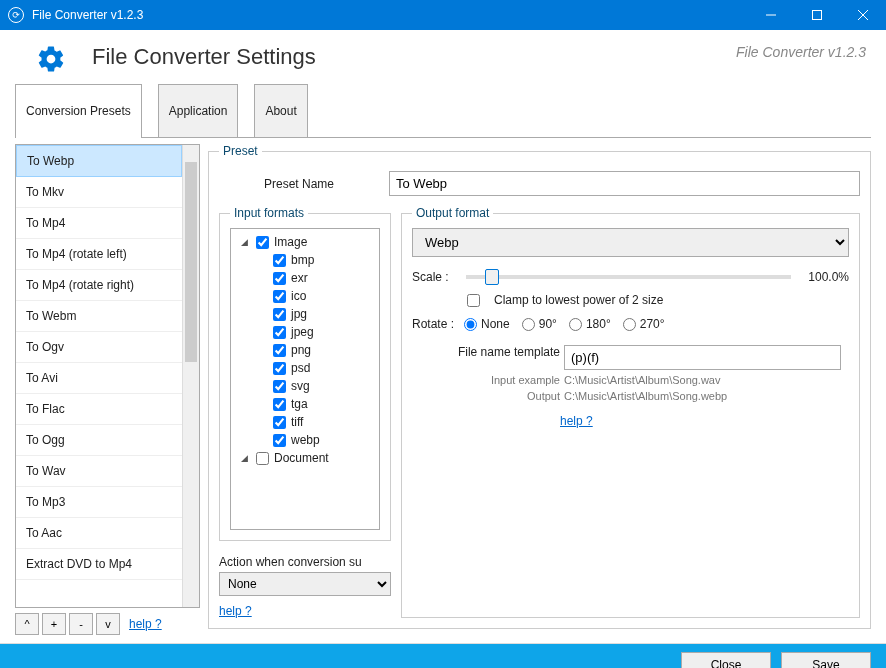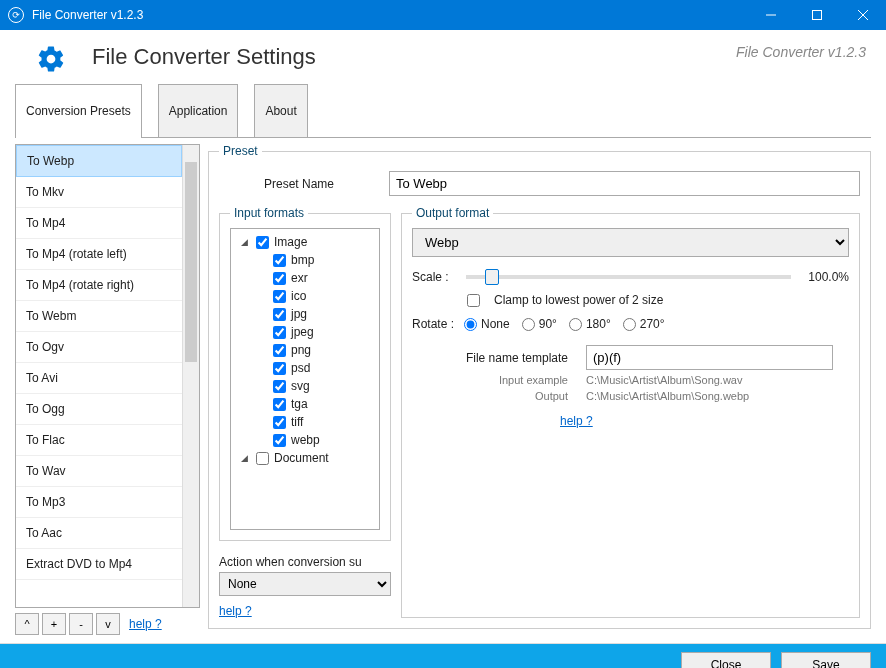--- a/index.html
+++ b/index.html
@@ -70,21 +70,21 @@
 .slider-track .prog { position:absolute; left:0; top:8px; height:4px; background:#0078d7; }
 .slider-track .thumb { position:absolute; top:2px; width:14px; height:16px; background:#f0f0f0; border:1px solid #0078d7; border-radius:2px; transform:translateX(-50%); }
 .slider-track .tick { position:absolute; top:14px; width:1px; height:3px; background:#0078d7; }
 .slider-val { width: 50px; text-align:right; }
 
 .clamp-row { margin-left: 55px; margin-bottom:10px; font-size:12px; display:flex; align-items:center; gap:14px; }
 .rotate-row { display:flex; align-items:center; gap: 10px; font-size:12px; margin-bottom: 14px; }
 .rotate-row .opts { display:flex; gap:12px; }
 .rotate-row label { display:flex; align-items:center; gap:4px; }
 
-.filename-row { display:flex; align-items:center; gap:18px; font-size:12px; margin: 4px 16px; }
+.filename-row { display:flex; align-items:flex-start; gap:4px; font-size:12px; margin: 4px 8px; }
 .filename-row .lbl { width: 140px; text-align:right; }
 .filename-row input { flex:1; border:1px solid #aaa; padding:4px 6px; font-size:13px; }
 .filename-row .val { color:#777; font-size:11px; }
 .filename-help { margin-left: 148px; }
 
 .footer { background:#0ea5e9; border-top:1px solid #ddd; padding: 8px 15px; display:flex; justify-content:flex-end; gap:10px; }
 .footer button { width:90px; padding:5px 0; border:1px solid #aaa; background:#efefef; font-size:12px; cursor:pointer; }
 
 ::-webkit-scrollbar { width: 17px; }
 ::-webkit-scrollbar-track { background:#f0f0f0; }
@@ -139,22 +139,22 @@
     <div class="preset-list-container">
       <div class="preset-list" id="preset-list">
           <div class="preset-item selected">To Webp</div>
           <div class="preset-item">To Mkv</div>
           <div class="preset-item">To Mp4</div>
           <div class="preset-item">To Mp4 (rotate left)</div>
           <div class="preset-item">To Mp4 (rotate right)</div>
           <div class="preset-item">To Webm</div>
           <div class="preset-item">To Ogv</div>
           <div class="preset-item">To Avi</div>
+          <div class="preset-item">To Flac</div>
           <div class="preset-item">To Ogg</div>
-          <div class="preset-item">To Flac</div>
           <div class="preset-item">To Wav</div>
           <div class="preset-item">To Mp3</div>
           <div class="preset-item">To Aac</div>
           <div class="preset-item">Extract DVD to Mp4</div>
         </div>
       <div class="preset-list-scrollbar">
           <div class="thumb"></div>
         </div>
     </div>
     <div class="preset-buttons">

